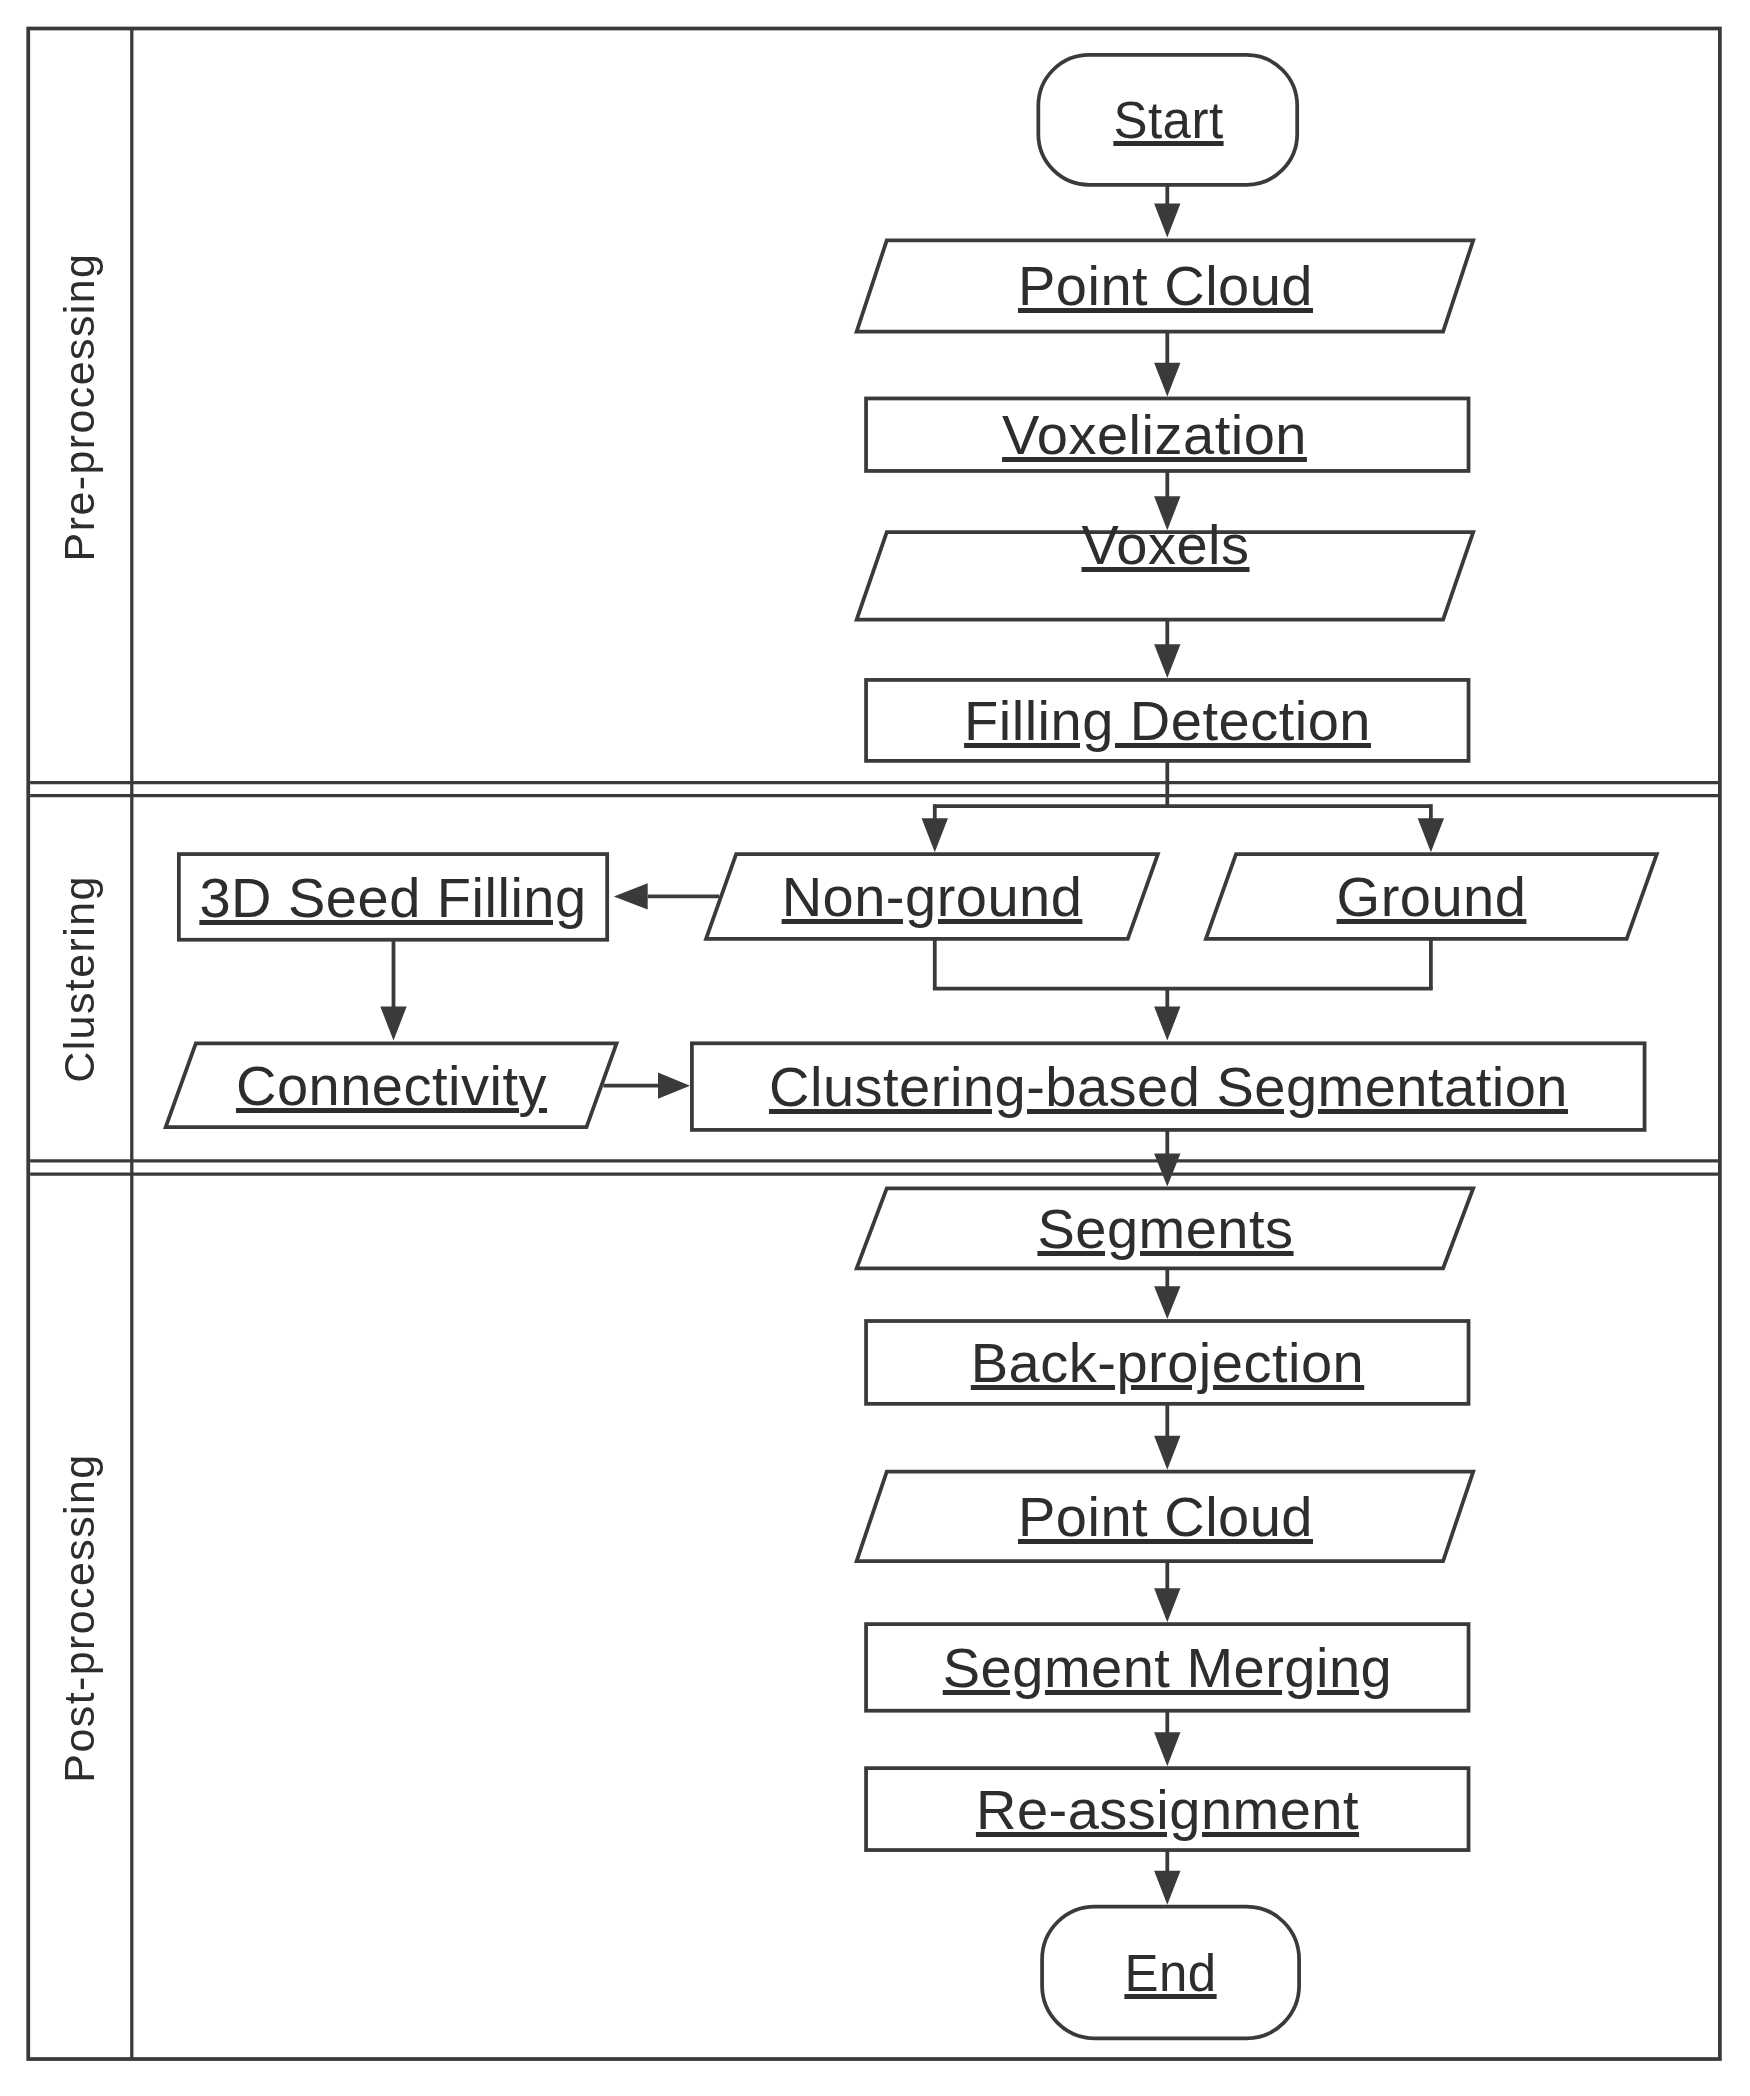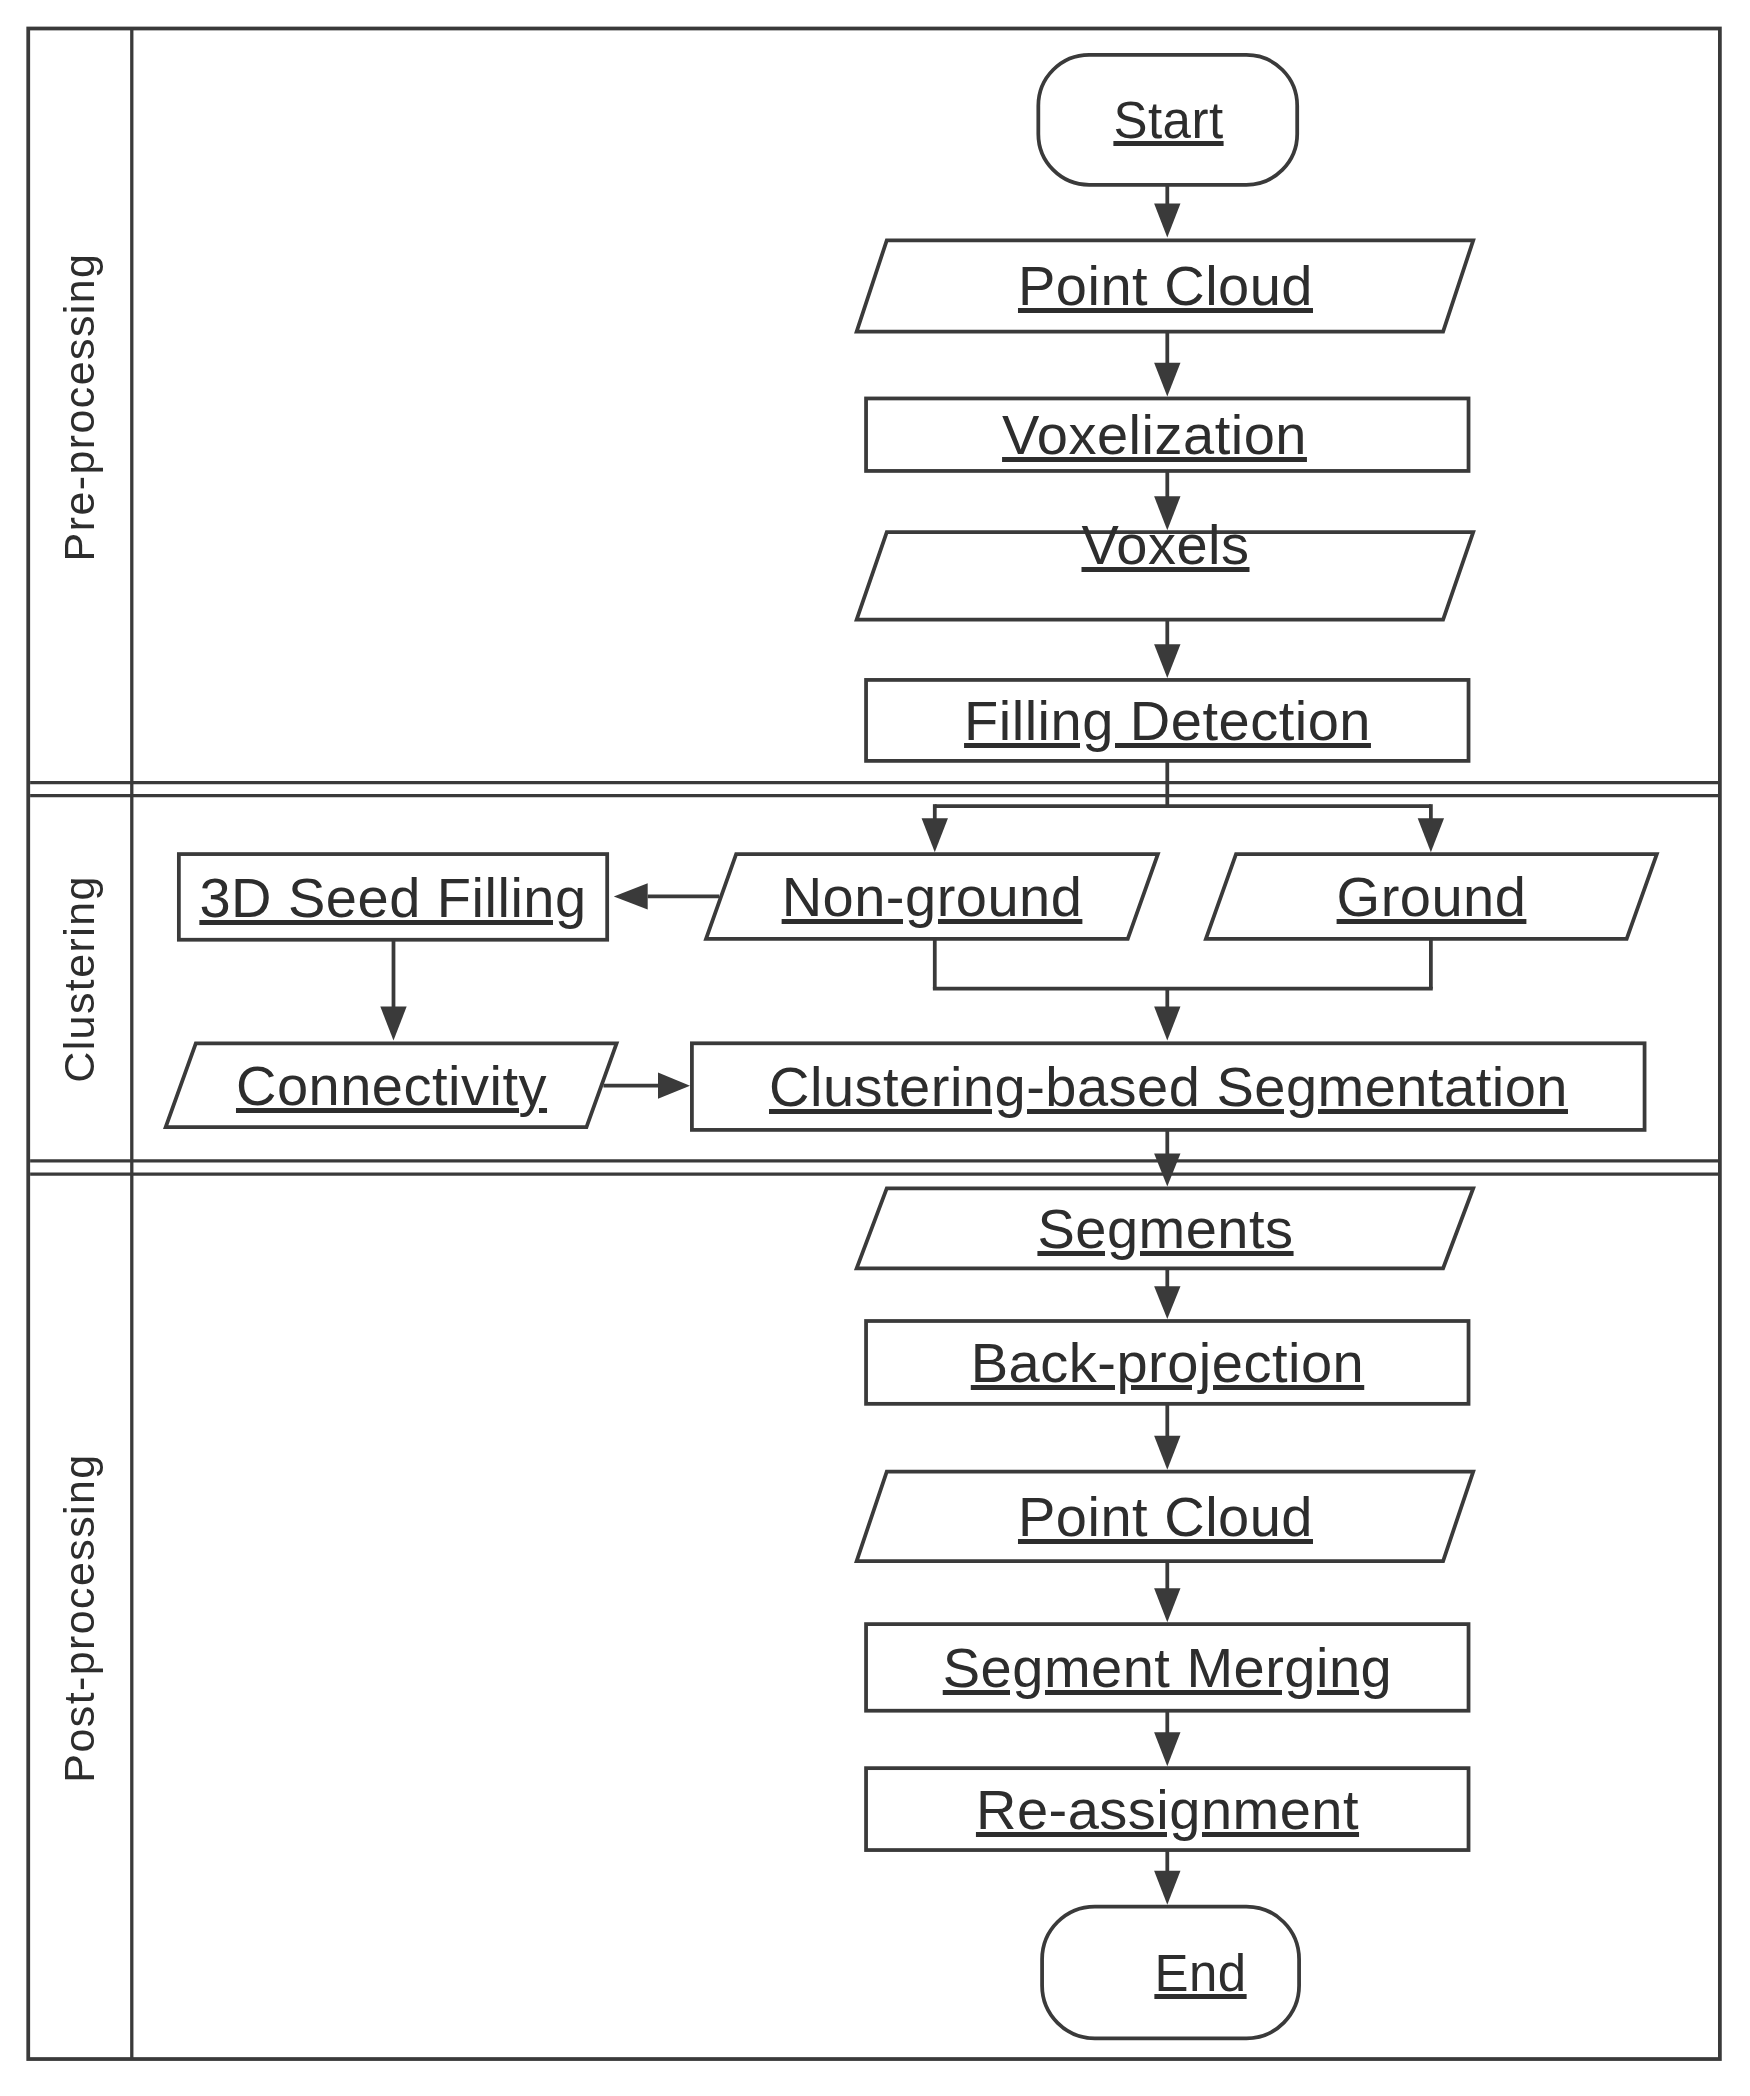--- a/index.html
+++ b/index.html
@@ -167,16 +167,16 @@
   <div class="node-label" style="left:1206px; top:854px; width:451px; height:85px;">Ground</div>
   <div class="node-label" style="left:706px; top:854px; width:452px; height:85px;">Non-ground</div>
   <div class="node-label" style="left:179px; top:854px; width:428px; height:86px;">3D Seed Filling</div>
   <div class="node-label" style="left:166px; top:1043px; width:451px; height:84px;">Connectivity</div>
   <div class="node-label" style="left:692px; top:1043px; width:953px; height:87px;text-align:right;">Clustering-based Segmentation</div>
   <div class="node-label" style="left:857px; top:1188px; width:617px; height:80px;">Segments</div>
   <div class="node-label" style="left:866px; top:1321px; width:603px; height:83px;">Back-projection</div>
   <div class="node-label" style="left:857px; top:1472px; width:617px; height:89px;">Point Cloud</div>
   <div class="node-label" style="left:866px; top:1768px; width:603px; height:82px;">Re-assignment</div>
   <div class="node-label" style="left:866px; top:1624px; width:603px; height:87px;">Segment Merging</div>
-  <div class="node-label terminal-label" style="left:1042px; top:1907px; width:257px; height:132px;padding-left:30px;">End</div>
+  <div class="node-label terminal-label" style="left:1042px; top:1907px; width:257px; height:132px;">End</div>
 
 </div>
 
 
 </body></html>

